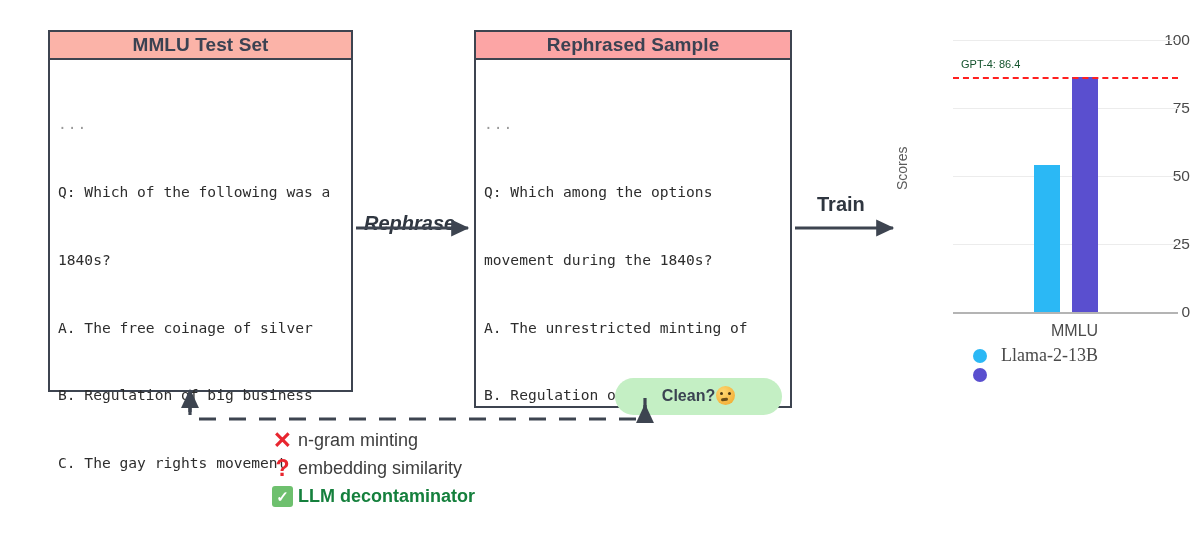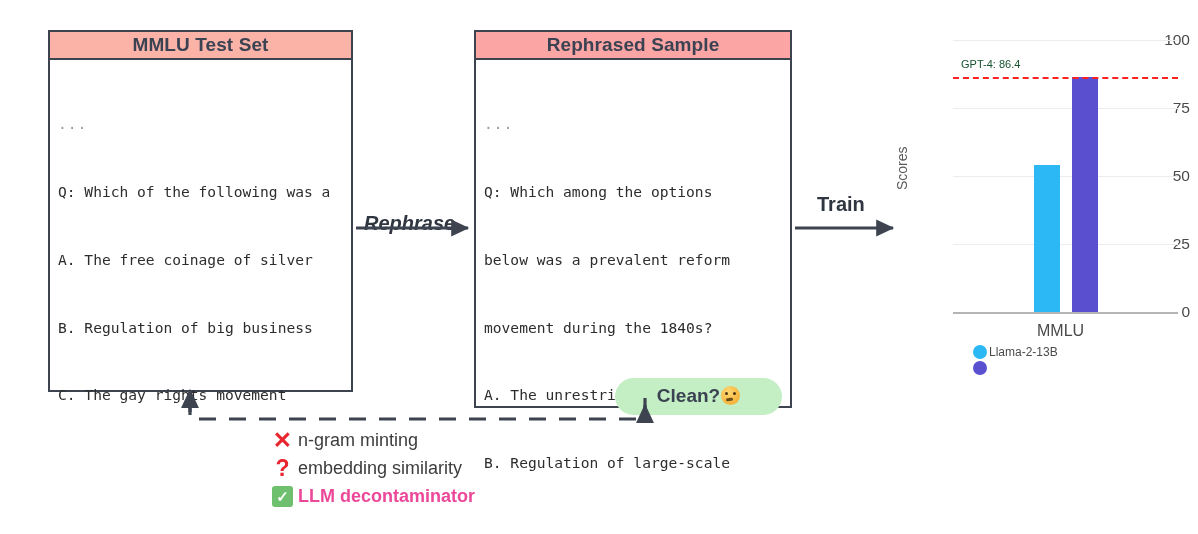--- a/index.html
+++ b/index.html
@@ -60,21 +60,21 @@
     top: 318px;
     width: 167px;
     height: 37px;
     border-radius: 19px;
     background: #C4EFC4;
     display: flex;
     align-items: center;
     justify-content: center;
     gap: 1px;
     font-family: "Liberation Sans", sans-serif;
-    font-size: 19px;
+    font-size: 16px;
     font-weight: bold;
     color: #3b4252;
   }
   .clean-emoji { font-size: 17px; line-height: 1; }
   .emoji-think {
     width: 19px; height: 19px; border-radius: 50%;
     background: radial-gradient(circle at 38% 32%, #FFD772 0%, #F4B33C 72%, #E09A24 100%);
     position: relative; display: inline-block;
   }
   .emoji-think::before {
@@ -133,21 +133,21 @@
     color: #E8262F; font-size: 23px; font-weight: bold; line-height: 1;
   }
   .ic-q {
     color: #E8262F; font-size: 23px; font-weight: bold; line-height: 1;
   }
   .ic-check {
     background: #6EC06E; border-radius: 3px;
     color: #ffffff; font-size: 15px; font-weight: bold;
     width: 19px; height: 19px;
   }
-  .crit-bold { font-weight: bold; color: #ec4899; }
+  .crit-bold { font-weight: bold; color: #15803d; }
 
   
   #chart {
     position: absolute;
     left: 900px;
     top: 40px;
     width: 290px;
     height: 390px;
   }
   .axis-label-y {
@@ -214,57 +214,58 @@
     position: absolute;
     left: 73px;
     top: 305px;
     display: flex;
     flex-direction: column;
     gap: 2px;
   }
   .legend-row {
     display: flex;
     align-items: center;
-    gap: 2px;
-    font-size: 12px;
+    gap: 14px;
+    font-size: 18px;
     color: #4a4a4a;
     white-space: nowrap;
+    font-family: Liberation Serif, serif;
   }
   .legend-dot {
     width: 14px; height: 14px; border-radius: 50%;
     flex: 0 0 14px;
   }
 </style>
 </head>
 <body>
 
 <div class="panel" id="panel-mmlu">
   <div class="panel-header">
     <span>MMLU Test Set</span>
   </div>
   <div class="panel-body">
     <div class="body-line dots">...</div>
     <div class="body-line">Q: Which of the following was a</div>
+    <div class="body-line">1840s?</div>
     <div class="body-line">A. The free coinage of silver</div>
     <div class="body-line">B. Regulation of big business</div>
     <div class="body-line">C. The gay rights movement</div>
     
     
     
   </div>
 </div>
 
 <div class="panel" id="panel-rephrased">
   <div class="panel-header">
     <span>Rephrased Sample</span>
   </div>
   <div class="panel-body">
     <div class="body-line dots">...</div>
     <div class="body-line">Q: Which among the options</div>
-    <div class="body-line">below was a prevalent reform</div>
     <div class="body-line">movement during the 1840s?</div>
     <div class="body-line">A. The unrestricted minting of</div>
     <div class="body-line">B. Regulation of large-scale</div>
     
     
     
     
     
 
     <div class="clean-bubble">
@@ -331,21 +332,21 @@
         <div class="gridline" style="top: 0px;"></div>
       </div>
     <div id="barwrap">
         <div class="bar" style="left: 80.5px; width: 26px; height: 146.88px; background: rgb(43, 184, 245);"></div>
         <div class="bar" style="left: 118.5px; width: 26px; height: 235.008px; background: rgb(90, 79, 207);"></div>
       </div>
     <div class="gpt-line" id="gptline" style="top: 36.992px; border-top-color: rgb(255, 32, 32);"></div>
     <div class="gpt-label" id="gptlabel" style="top: 17.992px; left: 8px;">GPT-4: 86.4</div>
   </div>
 
-  <div class="xtick" id="xtick0" style="left: 137px; top: 282px;">MMLU</div>
+  <div class="xtick" id="xtick0" style="left: 151px; top: 282px;">MMLU</div>
 
   <div id="chart-legend">
     <div class="legend-row">
       <span class="legend-dot" id="ldot0" style="background: rgb(43, 184, 245);"></span>
       <span>Llama-2-13B</span>
     </div>
     <div class="legend-row">
       <span class="legend-dot" id="ldot1" style="background: rgb(90, 79, 207);"></span>
     </div>
   </div>

